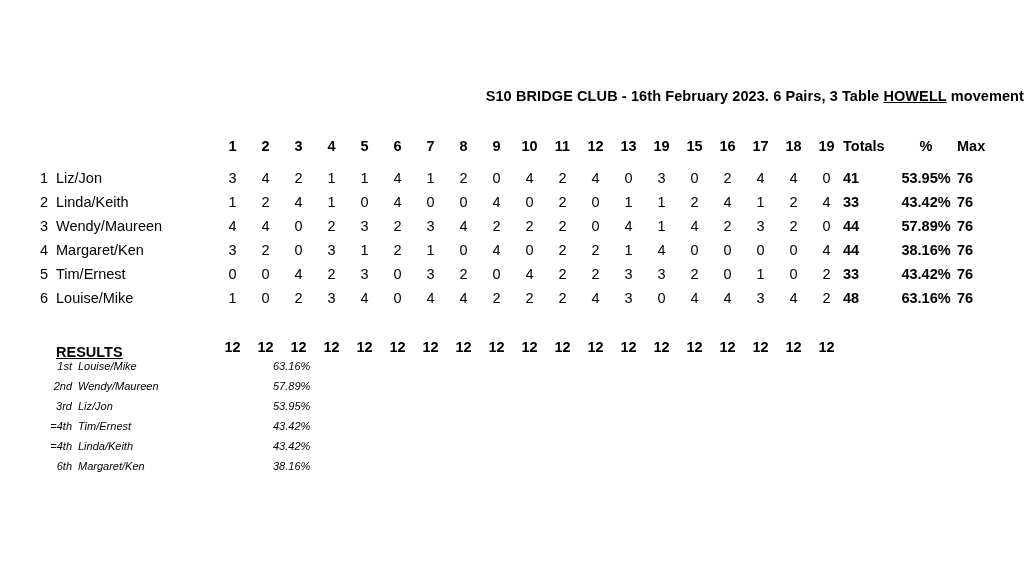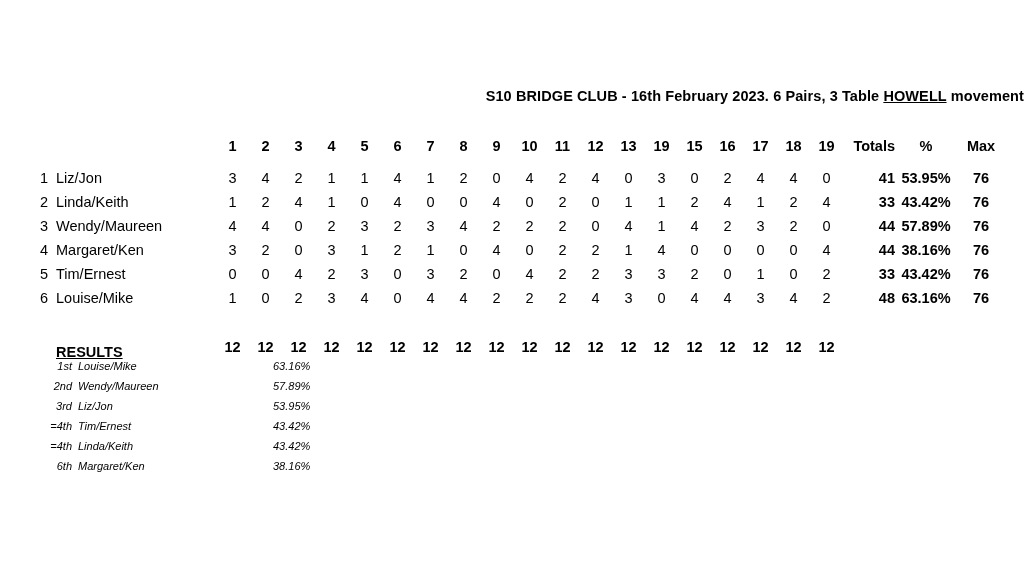--- a/index.html
+++ b/index.html
@@ -54,31 +54,31 @@
     text-align: left;
     height: 24px;
   }
   .grid .bd {
     width: 33px;
     text-align: center;
     height: 24px;
   }
   .grid .tot {
     width: 52px;
-    text-align: right;
+    text-align: left;
     font-weight: bold;
   }
   .grid .pct {
     width: 62px;
     text-align: center;
     font-weight: bold;
   }
   .grid .max {
     width: 48px;
-    text-align: center;
+    text-align: left;
     font-weight: bold;
   }
   .grid thead th {
     font-weight: bold;
     height: 26px;
     padding-bottom: 6px;
   }
   .grid tbody tr { height: 21px; }
   .grid .spacer-row td { height: 10px; }
   .grid .footer-row td {

